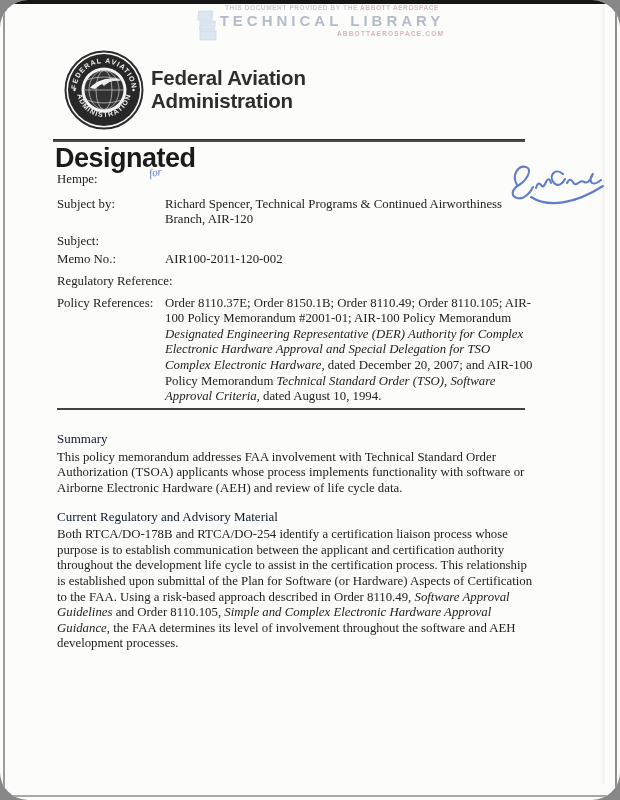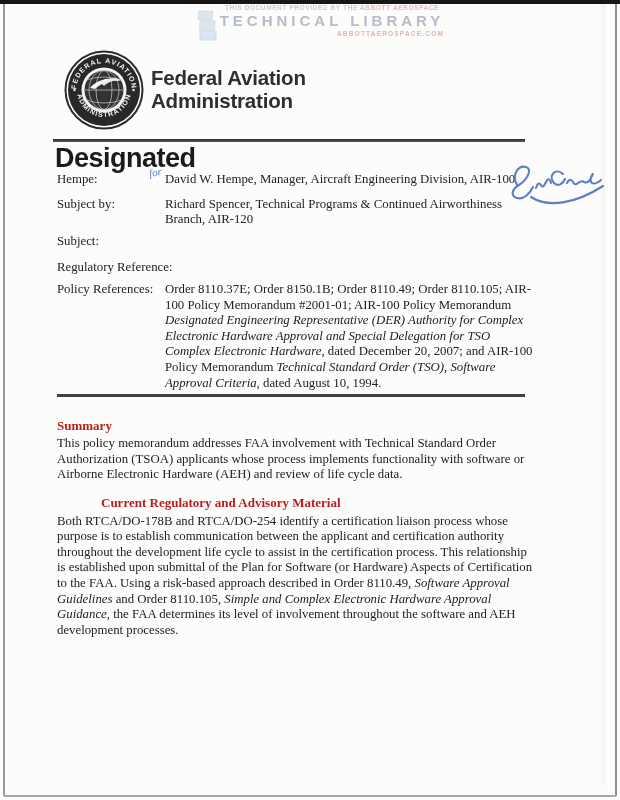--- a/index.html
+++ b/index.html
@@ -1,20 +1,20 @@
 <!DOCTYPE html>
 <html><head>
 <meta charset="utf-8">
 <style>
   * { margin:0; padding:0; box-sizing:border-box; }
   html,body { background:#888; }
   .page {
     position:relative; width:620px; height:800px;
     background:#fcfcfb; overflow:hidden;
-    font-family:"Liberation Serif", serif; color:#242424;
+    font-family:"Liberation Serif", serif; color:#242424;border-radius:28px;
   }
   
   .edge-top   { position:absolute; top:0; left:0; width:620px; height:4px; background:#161616; }
   .edge-left  { position:absolute; top:4px; left:3px; width:1.5px; height:792px; background:#9a9a9a; }
   .edge-right { position:absolute; top:4px; right:3px; width:2px; height:792px; background:#8f8f8f; }
   .edge-bottom{ position:absolute; bottom:3px; left:4px; width:612px; height:2px; background:#a8a8a8; }
   .scan-shade { position:absolute; top:4px; right:15px; width:6px; height:780px; background:linear-gradient(to right,rgba(0,0,0,0),rgba(0,0,0,0.04)); }
 
   
   .watermark { position:absolute; top:4px; left:182px; width:300px; text-align:center;
@@ -35,32 +35,32 @@
   .doc-title { position:absolute; left:55px; top:143px;
     font-family:"Liberation Sans", sans-serif; font-weight:700; font-size:27px;
     color:#1a1a1a; letter-spacing:-0.5px; }
 
   
   .content { position:absolute; left:57px; top:172px; width:478px;
     font-size:12.8px; line-height:15.6px; color:#222; }
   .row { display:grid; grid-template-columns:108px 1fr; }
   .row .lbl { white-space:nowrap; }
   .mb11 { margin-bottom:10px; } .mb9 { margin-bottom:9px; }
-  .mb7 { margin-bottom:6px; }  .mb5 { margin-bottom:11px; }
+  .mb7 { margin-bottom:6px; }  .mb5 { margin-bottom:3px; }
   .date-stamp { font-family:"Liberation Sans", sans-serif; font-weight:700; font-size:13px;
     letter-spacing:1.5px; word-spacing:3px; color:#1f1f1f;
     transform:scaleX(.92); transform-origin:left center; }
   .from-val { position:relative; }
   .hand-for { position:absolute; left:-16px; top:-7px; color:#4b6cc1;
     font-style:italic; font-size:11px; transform:rotate(-10deg); opacity:.9; }
   .signature { position:absolute; left:338px; top:-14px; pointer-events:none; }
   .rule2 { margin-top:3px; width:468px; height:2.5px; background:#414141; }
-  .sec-head { font-weight:700; font-size:13px; color:#b91c1c; }
+  .sec-head { font-weight:400; font-size:13px; color:#0f172a; }
   .sec1-head { margin-top:21px; margin-bottom:3px; }
-  .sec2-head { margin-top:12px; margin-bottom:3px;margin-left:44px; }
+  .sec2-head { margin-top:12px; margin-bottom:3px; }
   .para { width:480px; }
   em { }
 </style>
 </head>
 <body>
 
 <div class="page">
   <div class="edge-top"></div>
   <div class="edge-left"></div>
   <div class="edge-right"></div>
@@ -117,21 +117,20 @@
   <div class="doc-title">Designated</div>
 
   <div class="content">
 
 
 
     <div class="row mb9">
       <span class="lbl">Hempe:</span>
       <span class="from-val">
         <span class="hand-for">for</span>
-        <span>David W. Hempe, Manager, Aircraft Engineering Division, AIR-100</span>
         <svg class="signature" width="110" height="52" viewBox="0 0 110 52">
           <g fill="none" stroke="#4b6cc1" stroke-width="2.1" stroke-linecap="round" opacity="0.88">
             <path d="M14,27 C8,16 16,7 23,9 C30,11 24,22 16,27 C9,31 7,38 14,40 C21,42 27,35 30,29"></path>
             <path d="M33,30 q2,-7 5,-3 q2,4 5,-3 q3,-6 5,1"></path>
             <path d="M60,16 C52,9 45,18 51,25 C55,29 60,26 62,21"></path>
             <path d="M64,25 q3,-6 6,-1 q2,4 5,1 q4,-3 6,-1 q4,2 7,-4 q3,-6 1,-3 q-3,5 0,8 q3,2 9,-3"></path>
             <path d="M28,39 C45,50 72,46 100,28"></path>
           </g>
         </svg>
       </span>
@@ -139,20 +138,24 @@
 
     <div class="row mb7">
       <span class="lbl">Subject by:</span>
       <span style="width:355px">Richard Spencer, Technical Programs &amp; Continued Airworthiness Branch, AIR-120</span>
     </div>
 
     <div class="row mb5">
       <span class="lbl">Subject:</span>
     </div>
 
+    <div class="row mb7">
+      <span class="lbl">Memo No.:</span>
+      <span>AIR100-2011-120-002</span>
+    </div>
 
     <div class="row mb7">
       <span class="lbl">Regulatory Reference:</span>
     </div>
 
     <div class="row">
       <span class="lbl">Policy References:</span>
       <span style="width:368px"><span>Order 8110.37E; Order 8150.1B; Order 8110.49; Order 8110.105; AIR-100 Policy Memorandum #2001-01; AIR-100 Policy Memorandum </span><em>Designated Engineering Representative (DER) Authority for Complex Electronic Hardware Approval and Special Delegation for TSO Complex Electronic Hardware</em><span>, dated December 20, 2007; and AIR-100 Policy Memorandum </span><em>Technical Standard Order (TSO), Software Approval Criteria</em><span>, dated August 10, 1994.</span></span>
     </div>
 

